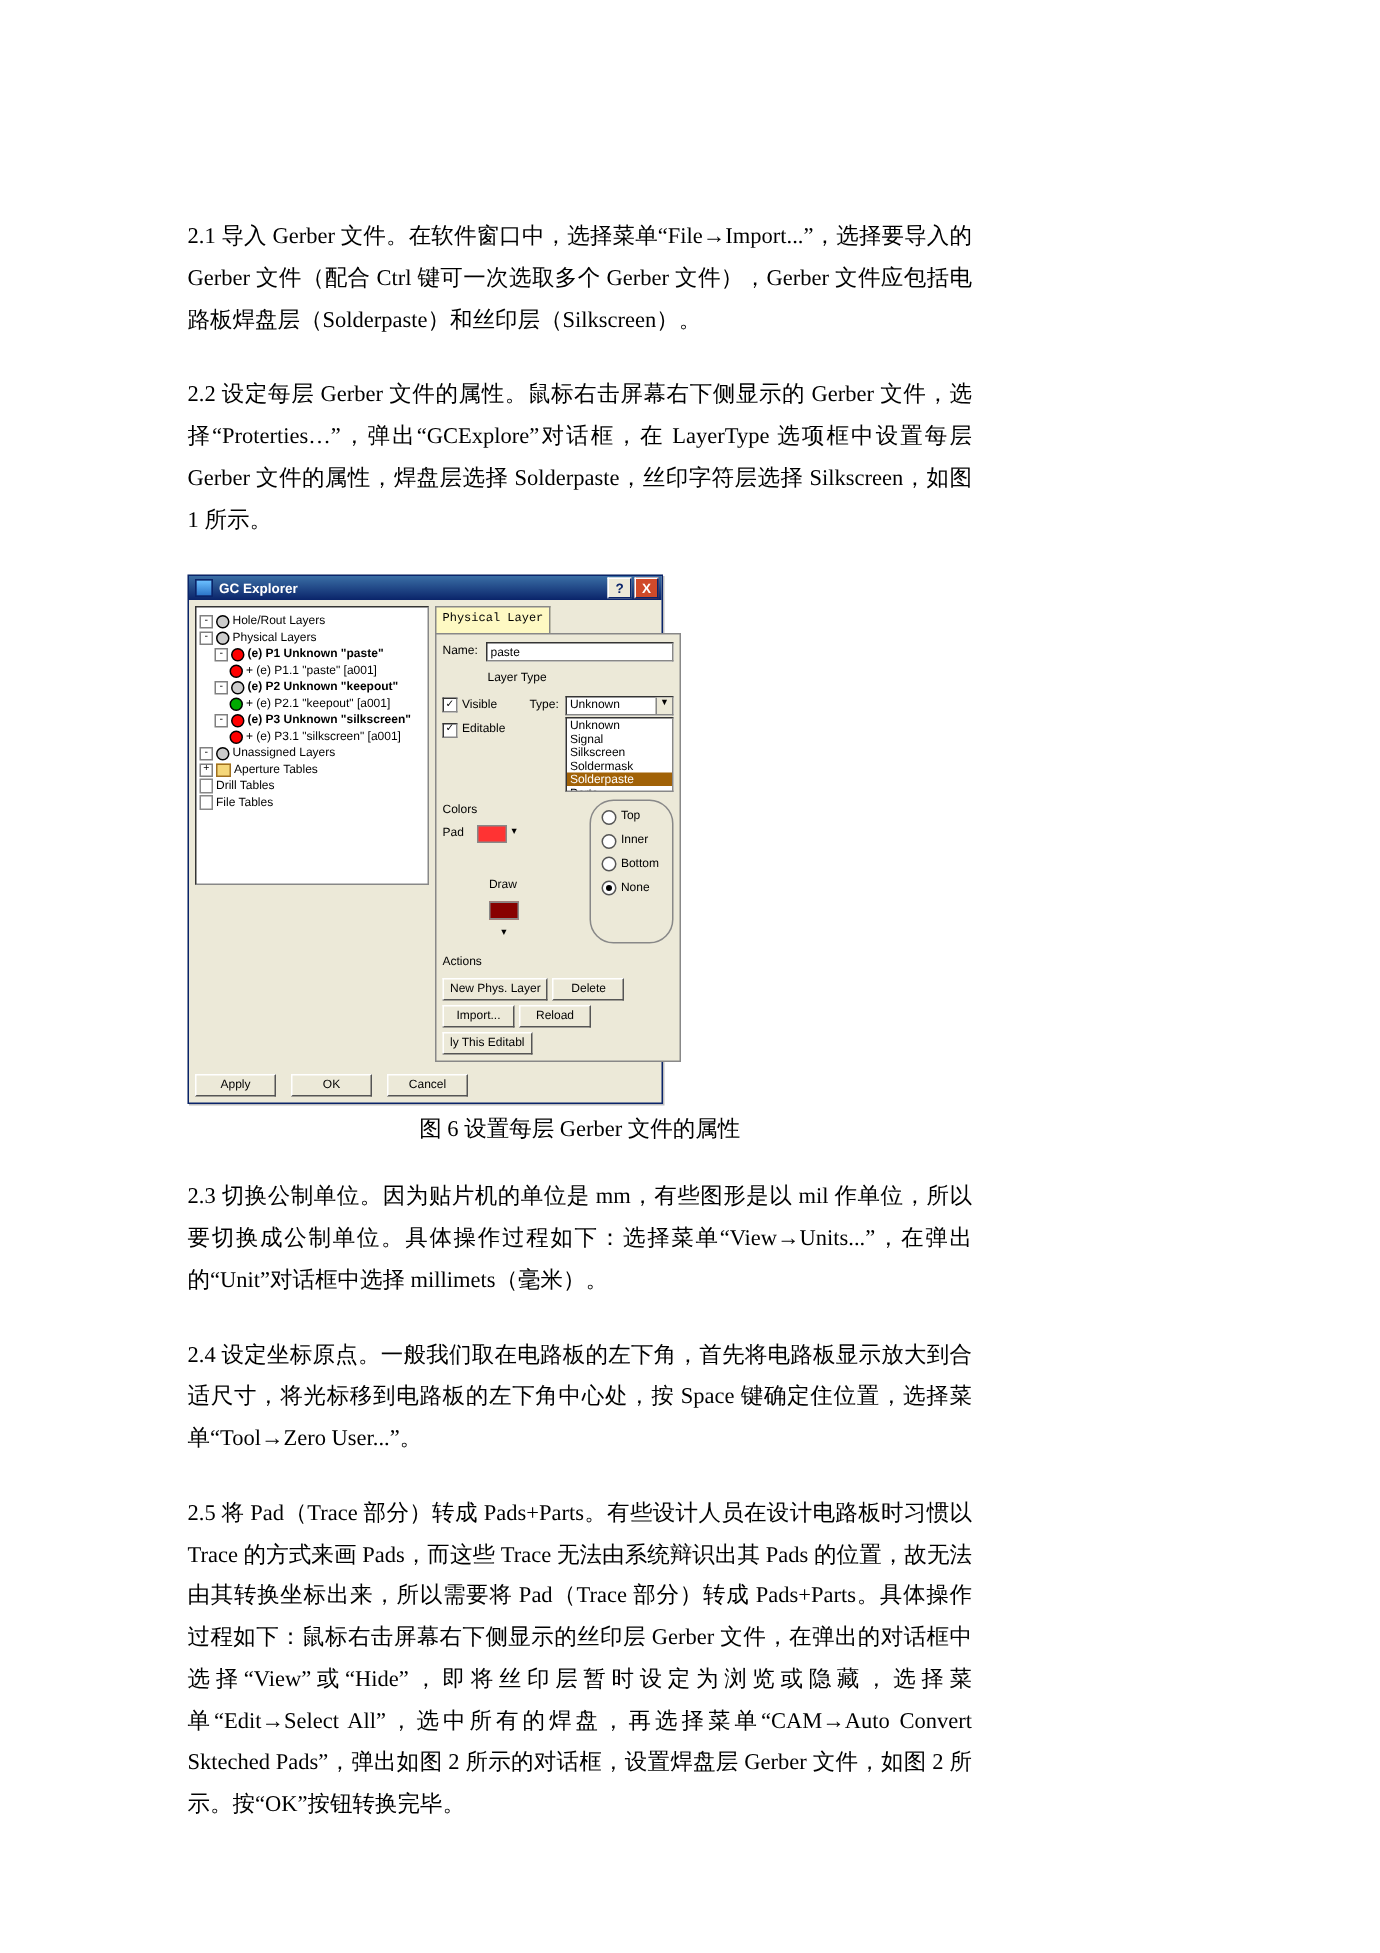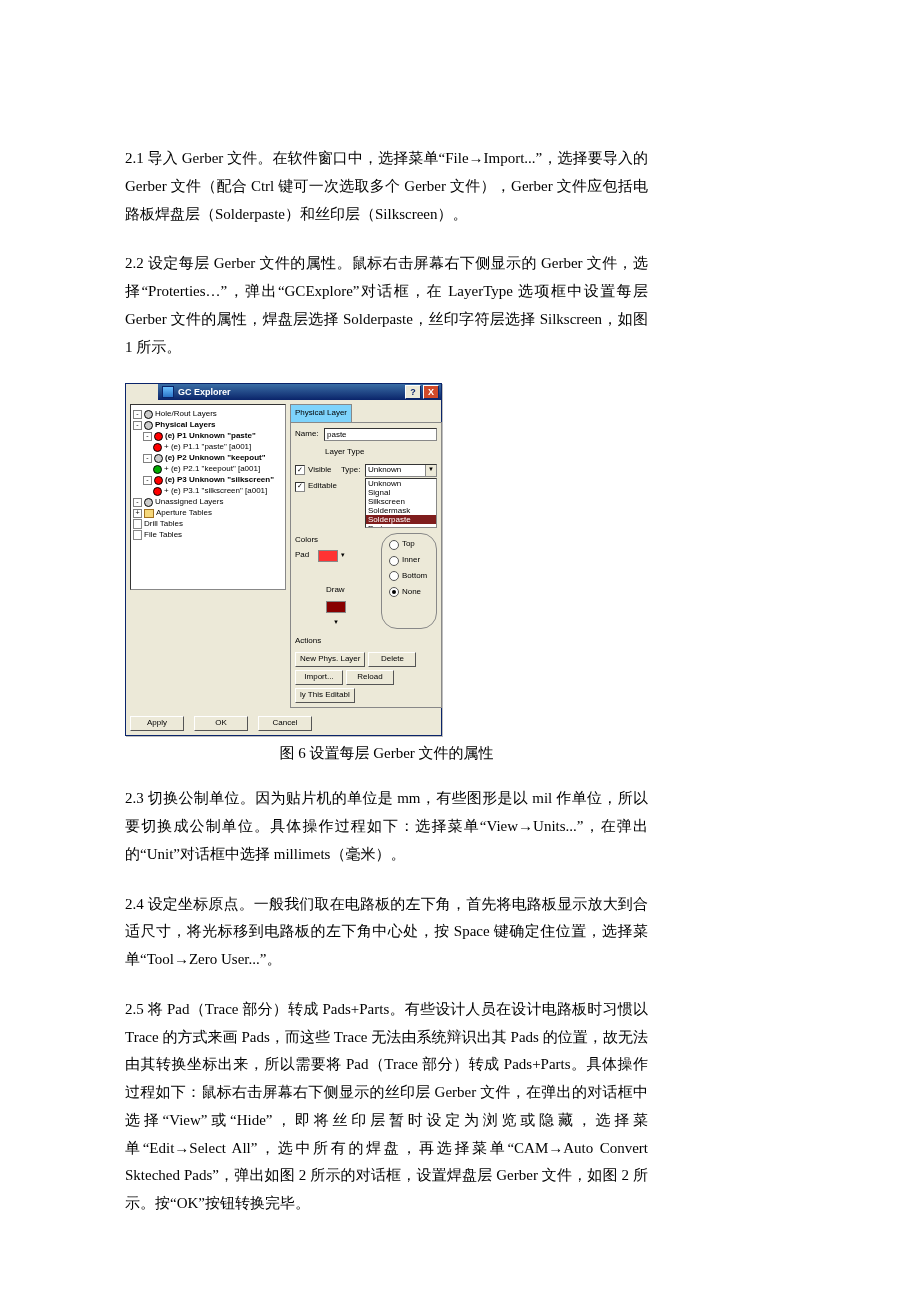--- a/index.html
+++ b/index.html
@@ -44,21 +44,20 @@
   }
   .dlg-title {
     height: 16px;
     background: linear-gradient(#3a6ea5, #0a246a);
     color: #fff;
     display: flex;
     align-items: center;
     padding: 0 2px 0 4px;
     font-weight: bold;
     font-size: 9px;
-    margin-left: 32px;
   }
   .dlg-title .icon-app {
     width: 10px; height: 10px;
     background: linear-gradient(#6bc0ff, #2b74c7);
     border: 1px solid #0a246a;
     margin-right: 4px;
   }
   .dlg-title .title-text { flex: 1; }
   .dlg-title .btn-help, .dlg-title .btn-close {
     width: 14px; height: 12px;
@@ -94,34 +93,35 @@
     border:1px solid #808080; background:#fff;
     text-align:center; line-height:5px; font-size:7px;
     margin-right:2px; vertical-align:middle;
   }
   .eye { display:inline-block; width:7px; height:7px; border-radius:50%; margin-right:2px; vertical-align:middle; border:1px solid #000; }
   .eye.red { background:#f00; }
   .eye.green { background:#0a0; }
   .eye.gray { background:#ccc; }
   .folder-icon { display:inline-block; width:8px; height:7px; background:#f5d77a; border:1px solid #a07020; margin-right:2px; vertical-align:middle; }
   .file-icon { display:inline-block; width:7px; height:8px; background:#fff; border:1px solid #888; margin-right:2px; vertical-align:middle; }
-  .node-label { font-weight:bold; }
+  .node-label { font-weight:normal; }
   .node-sub { font-weight:bold; }
   .node-leaf { }
 
   .right-pane {
     flex: 0 0 142px;
     display:flex; flex-direction:column;
   }
   .tab-row { display:flex; }
   .tab {
     padding: 1px 4px;
     border:1px solid #888; border-bottom:none;
-    background:#7dd3fc;
+    background:#fef9c3;
     font-size:8px;
+    font-family:Liberation Mono, monospace;
   }
   .form-panel {
     border:1px solid #888;
     background:#ece9d8;
     padding: 4px;
     flex:1;
     display:flex; flex-direction:column;
     gap:3px;
     min-height: 170px;
   }
@@ -139,21 +139,21 @@
     position:relative;
   }
   .cb { display:flex; align-items:center; gap:3px; }
   .cb .box { width:8px; height:8px; background:#fff; border:1px inset #888; display:flex; align-items:center; justify-content:center; font-size:7px; }
   .listbox {
     width:70px; height:48px;
     background:#fff; border:1px inset #888;
     font-size:8px; overflow:hidden;
   }
   .listbox .opt { padding:0 2px; line-height:9px; }
-  .listbox .opt.sel { background:#7f1d1d; color:#fff; }
+  .listbox .opt.sel { background:#a16207; color:#fff; }
   .combo {
     width:70px; height:11px; background:#fff; border:1px inset #888;
     display:flex; align-items:center; font-size:8px;
   }
   .combo .val { flex:1; padding:0 2px; }
   .combo .drop { width:10px; height:100%; background:#ece9d8; border-left:1px solid #888; text-align:center; line-height:9px; font-size:6px; }
   .swatch { width:18px; height:10px; border:1px solid #888; }
   .swatch.red { background:#f33; }
   .swatch.dark { background:#800; }
   .radio-group { display:flex; flex-direction:column; gap:1px; margin-left:4px; }
@@ -168,21 +168,21 @@
     font-size:8px;
     display:inline-flex; align-items:center; justify-content:center;
     min-width:38px;
   }
   .actions-row { display:flex; gap:3px; flex-wrap:wrap; }
   .dlg-footer {
     padding: 4px;
     display:flex; gap:10px;
     align-items:center;
   }
-  .layer-row-split { display:flex; gap:4px; }
+  .layer-row-split { display:flex; gap:16px; }
   .left-checks { display:flex; flex-direction:column; gap:2px; }
 </style>
 </head>
 <body>
 
 <div class="page">
 
   <p class="para">2.1 导入 Gerber 文件。在软件窗口中，选择菜单“File→Import...”，选择要导入的 Gerber 文件（配合 Ctrl 键可一次选取多个 Gerber 文件），Gerber 文件应包括电路板焊盘层（Solderpaste）和丝印层（Silkscreen）。</p>
 
   <p class="para">2.2 设定每层 Gerber 文件的属性。鼠标右击屏幕右下侧显示的 Gerber 文件，选择“Proterties…”，弹出“GCExplore”对话框，在 LayerType 选项框中设置每层 Gerber 文件的属性，焊盘层选择 Solderpaste，丝印字符层选择 Silkscreen，如图 1 所示。</p>

